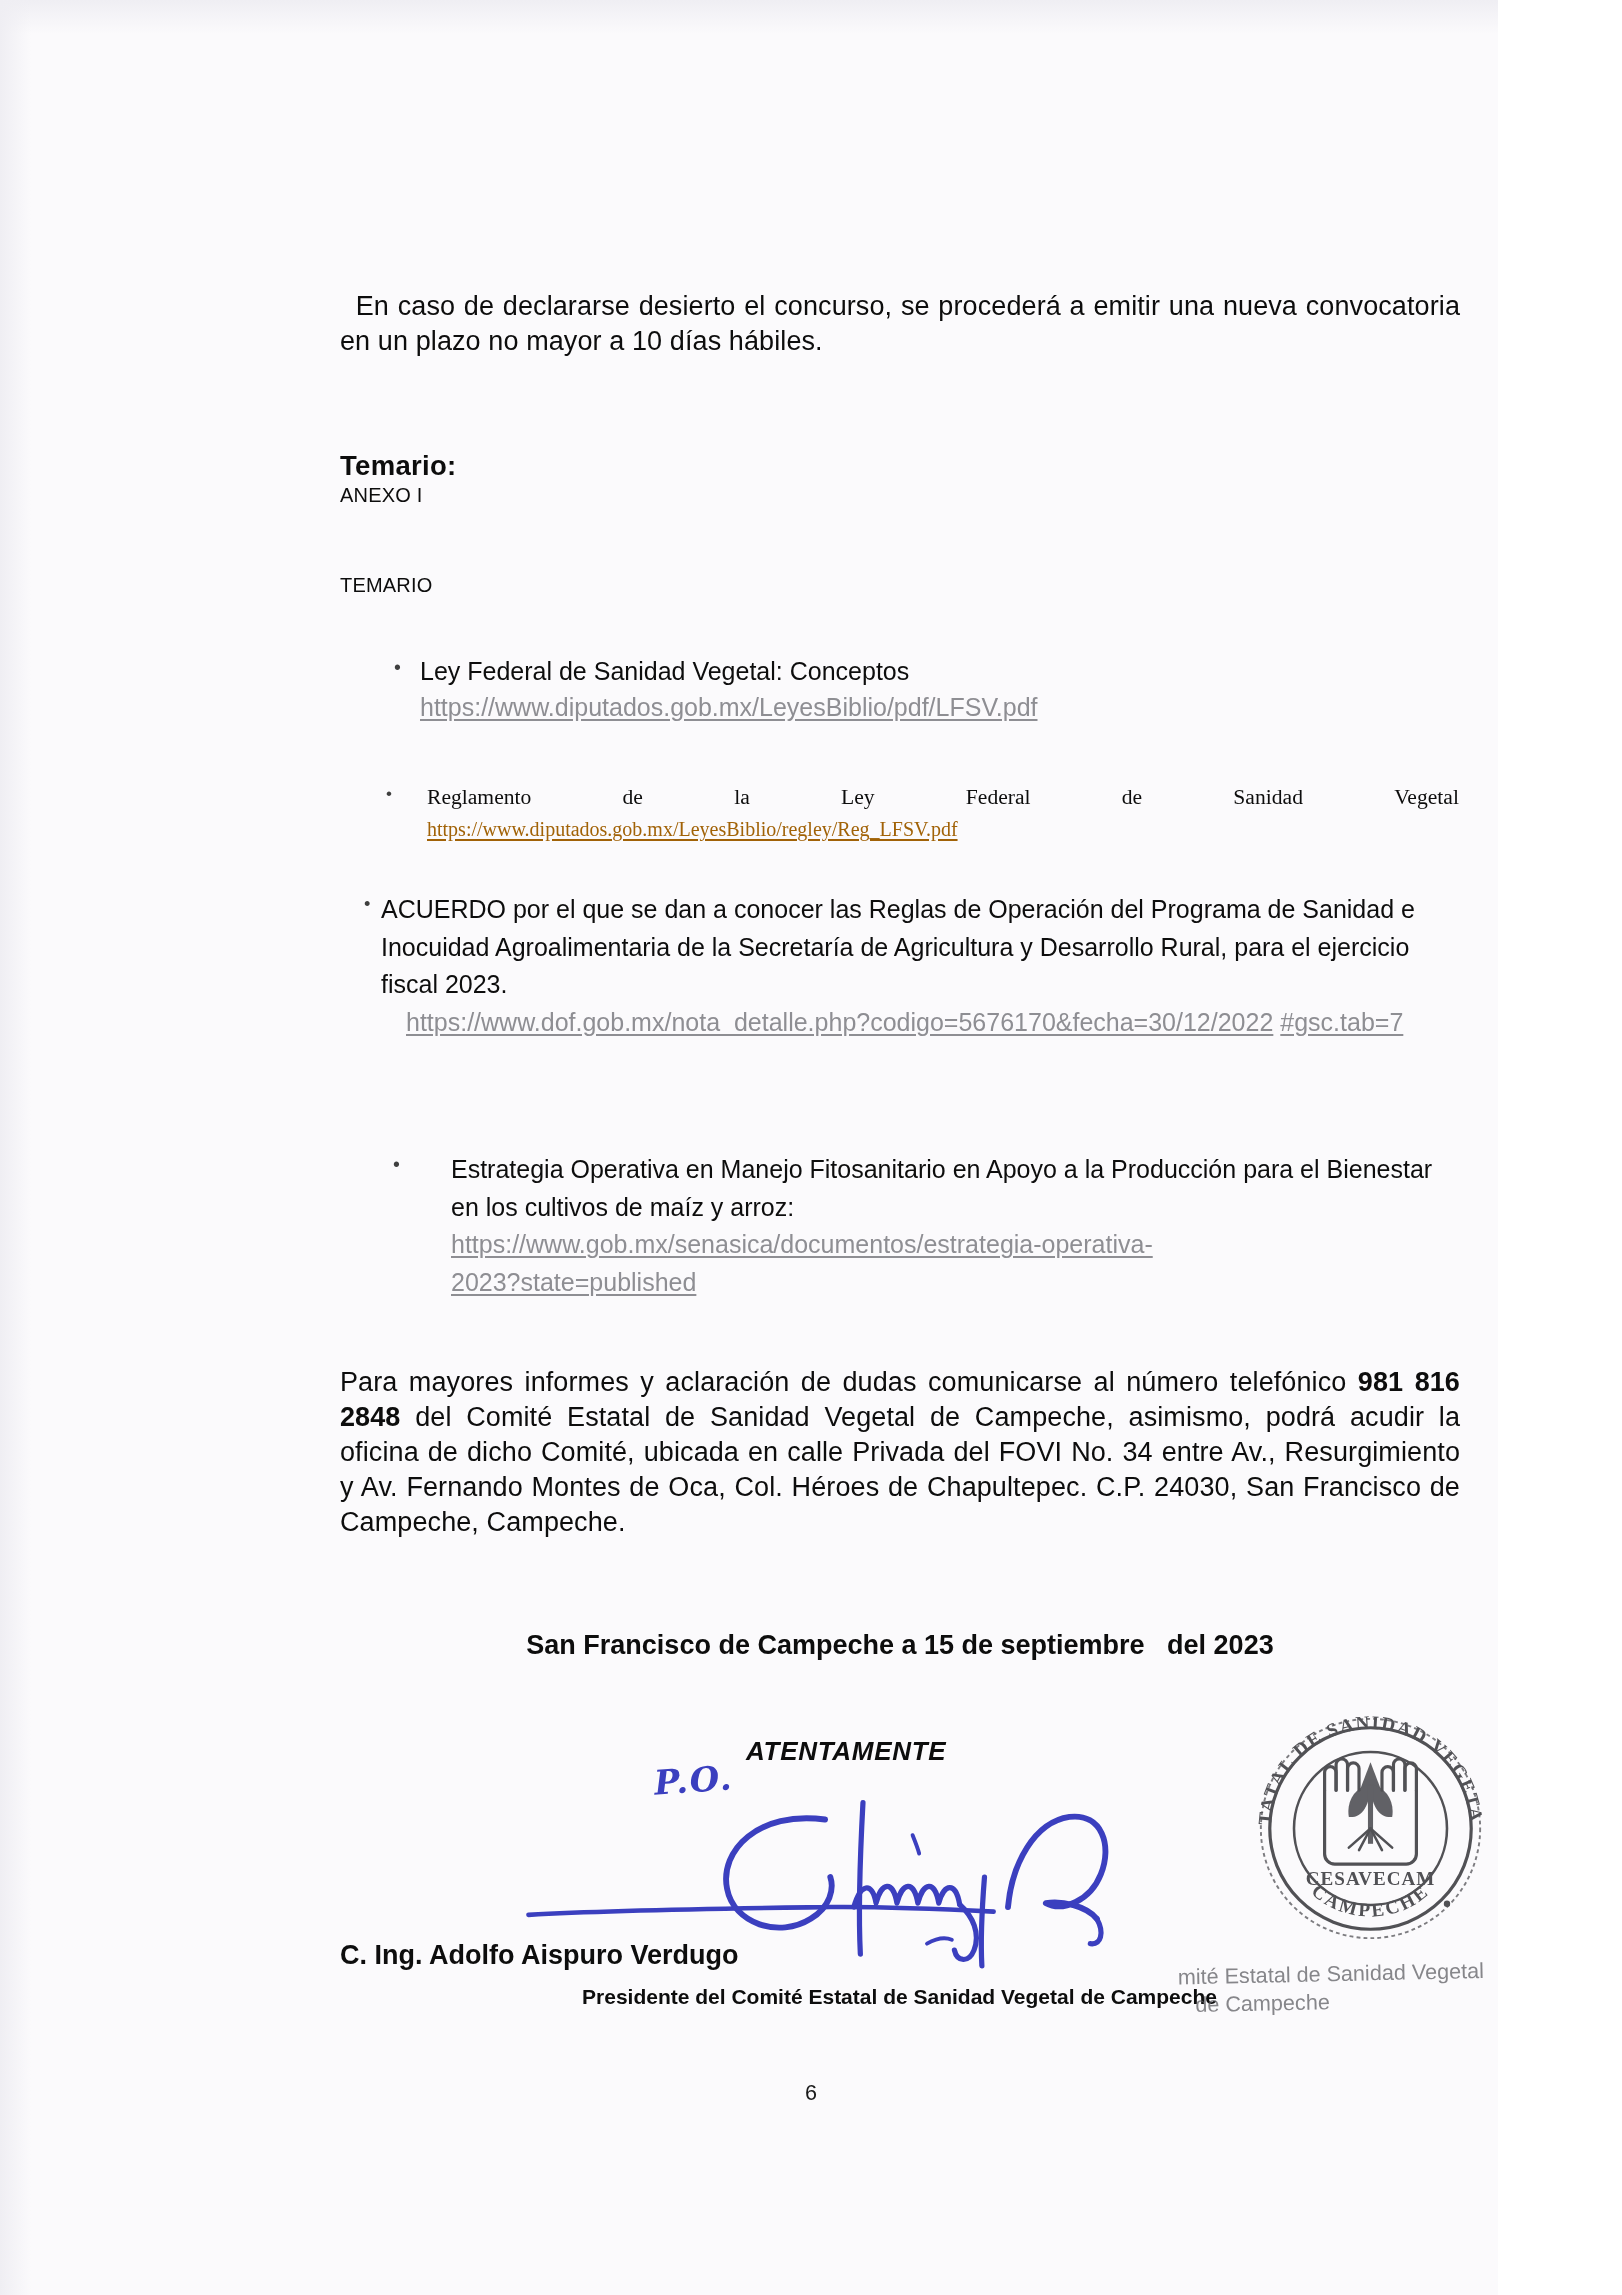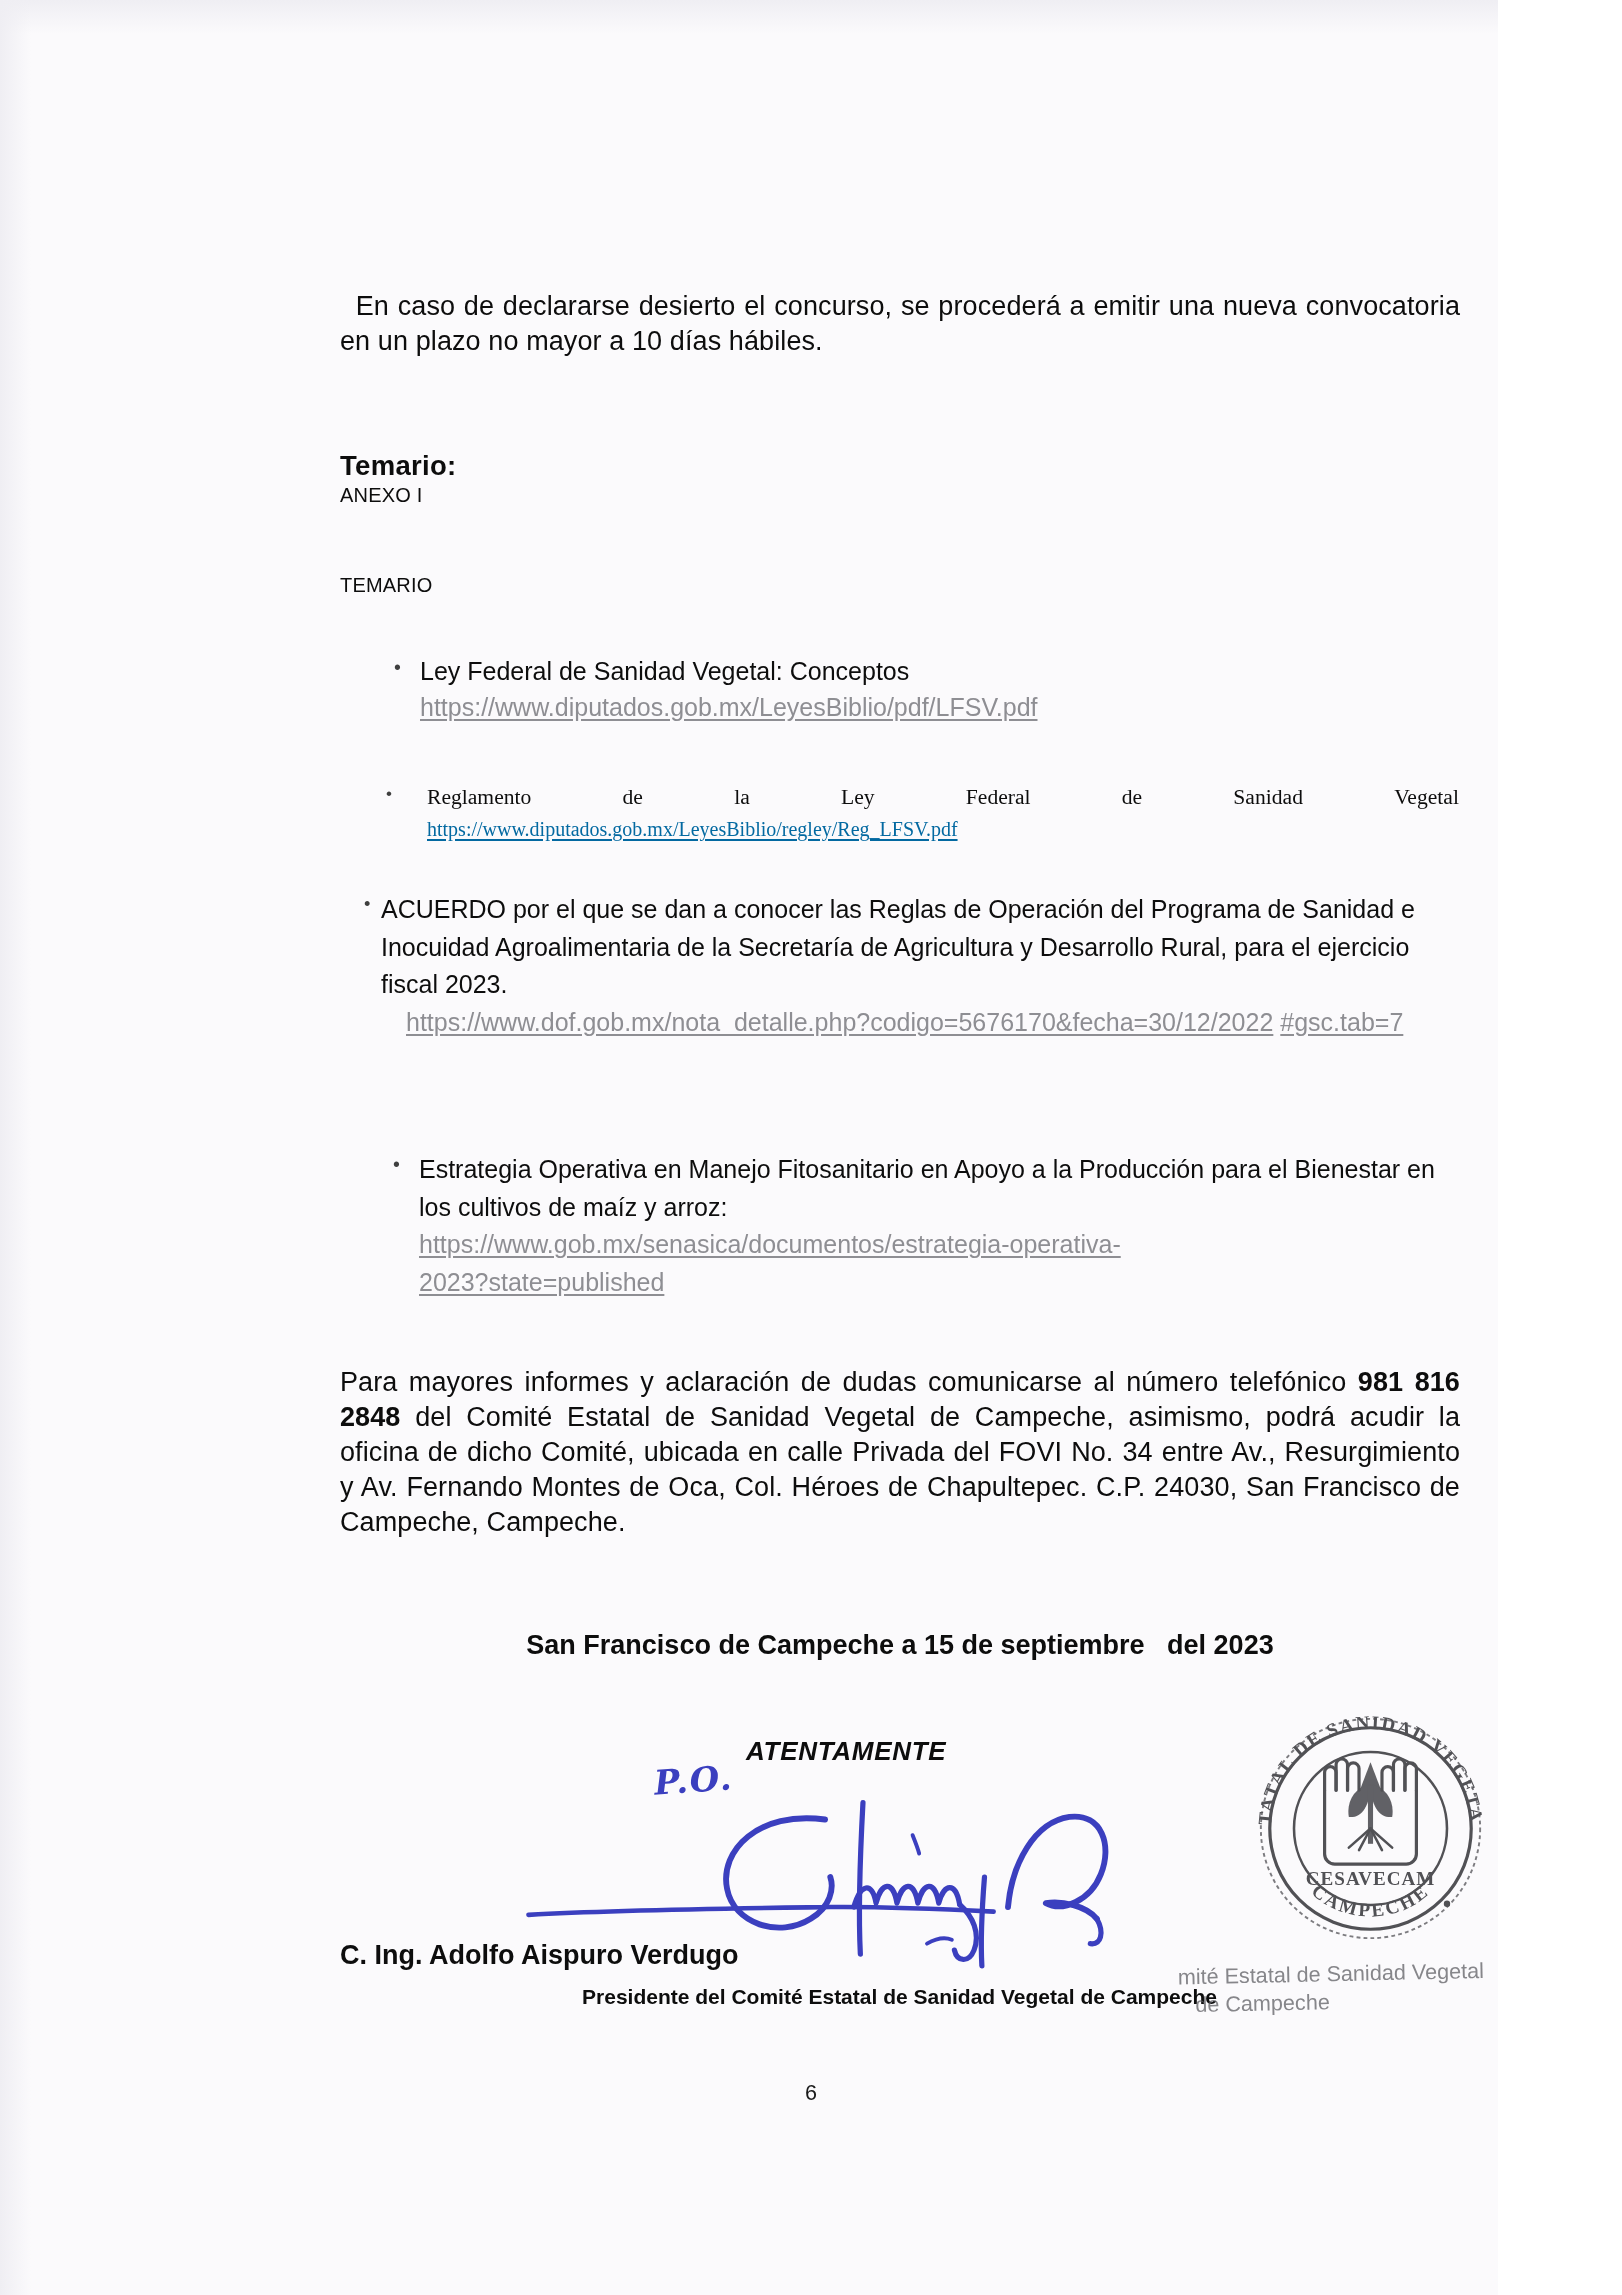--- a/index.html
+++ b/index.html
@@ -137,32 +137,32 @@
   }
   .b3 .cont { display: block; margin-left: 25px; }
 
   
   .b4 {
     left: 393px;
     top: 1151px;
     width: 1073px;
   }
   .b4 .bullet-dot { top: 3.9px; font-size: 19.6px; }
-  .b4 .bullet-body { margin-left: 26px; font-size: 25px; line-height: 1.50; }
+  .b4 .bullet-body { margin-left: 58px; font-size: 25px; line-height: 1.50; }
 
   .link {
     color: #8e8e93;
     text-decoration: underline;
     text-underline-offset: 2.6px;
     word-break: break-all;
   }
   .link.serif {
     font-family: "Liberation Serif", serif;
     font-size: 20px;
-    color: #0369a1;
+    color: #a16207;
   }
 
   
   .contact {
     position: absolute;
     left: 340px;
     top: 1338px;
     width: 1120px;
   }
   .contact b { font-weight: bold; }

